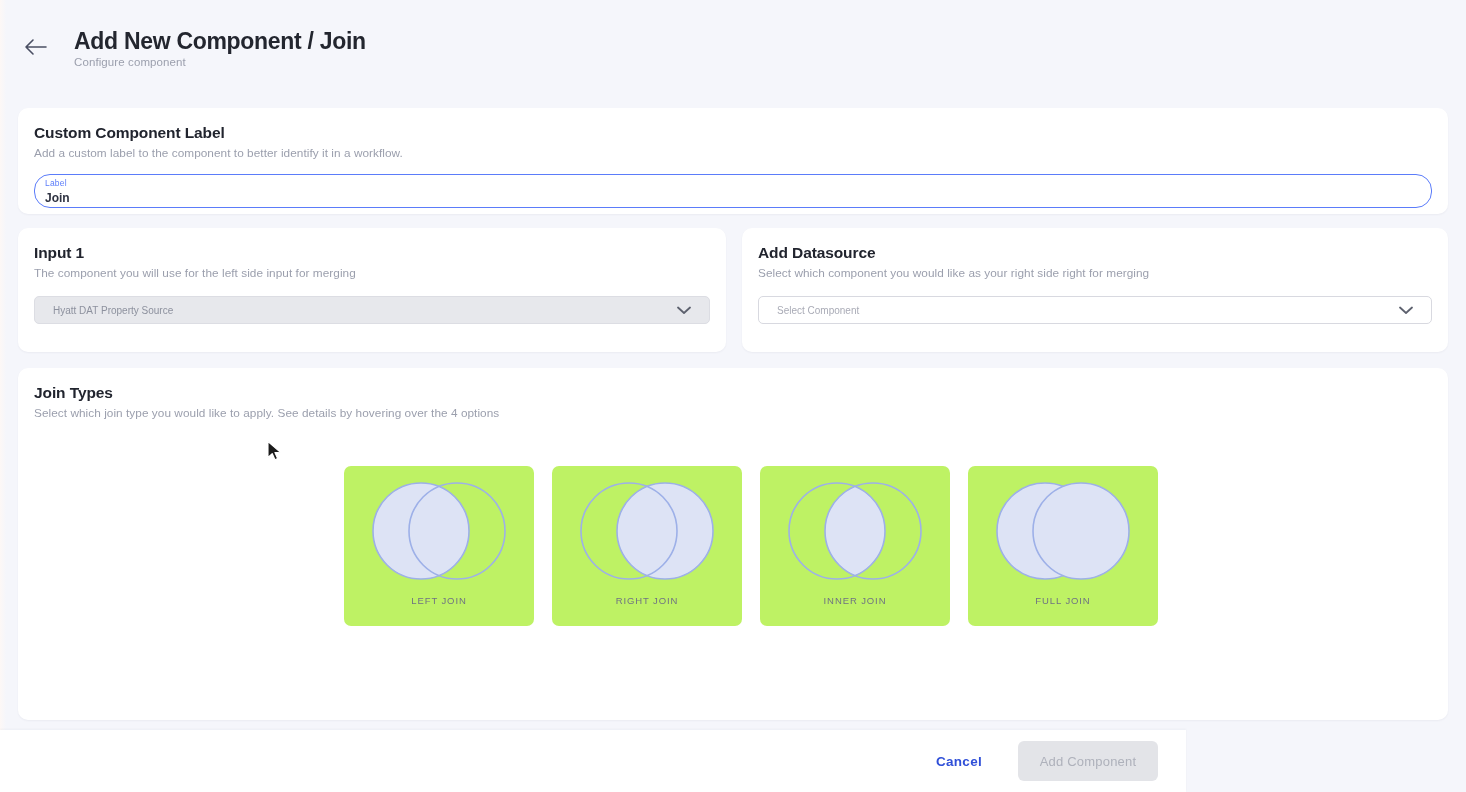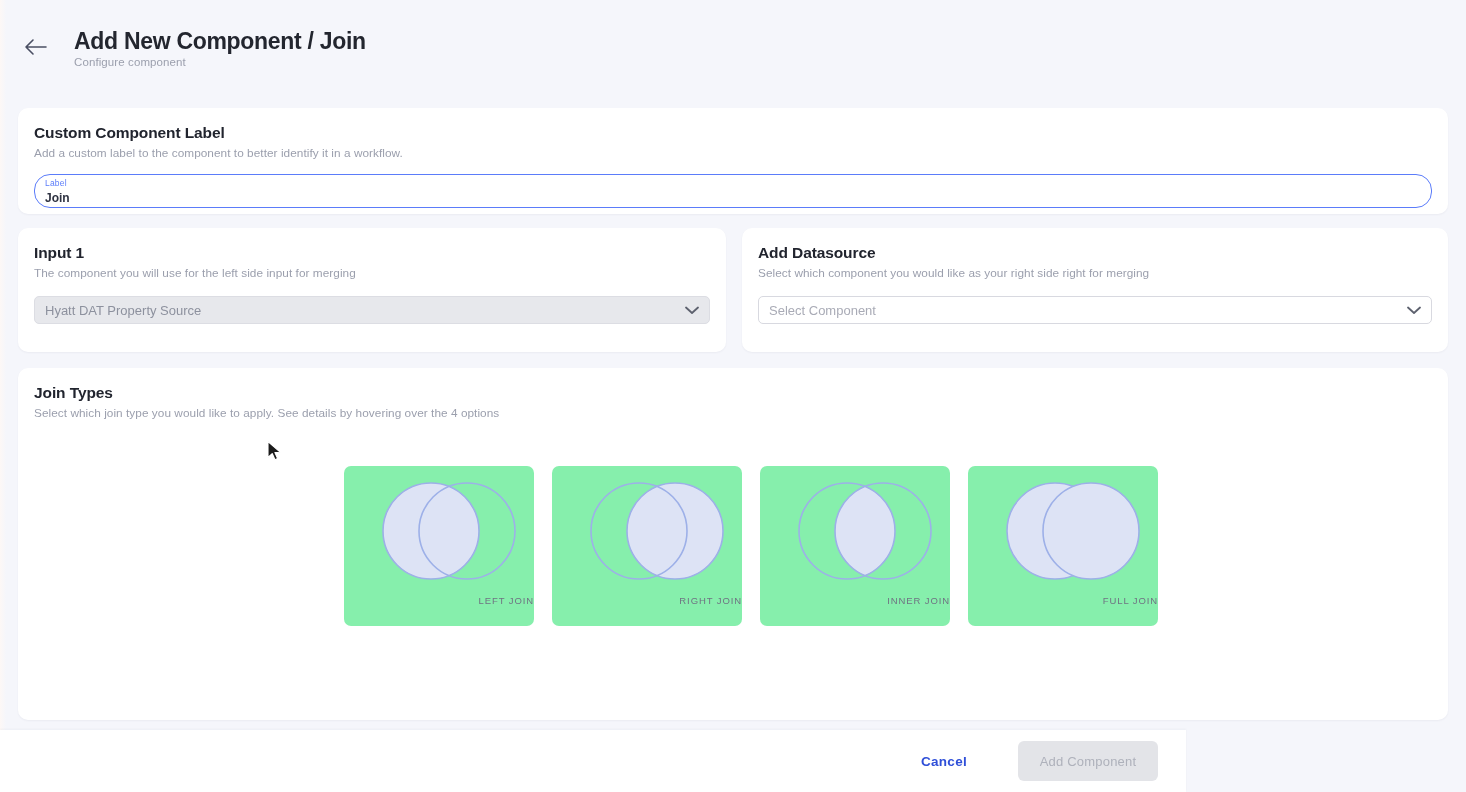--- a/index.html
+++ b/index.html
@@ -131,22 +131,22 @@
     height: 124px;
     padding: 16px;
   }
 
   .select {
     margin-top: 16px;
     height: 28px;
     border-radius: 5px;
     display: flex;
     align-items: center;
-    padding: 0 10px;
-    font-size: 13px;
+    padding: 0 18px;
+    font-size: 10px;
   }
   .select.disabled {
     background: #e7e8ec;
     border: 1px solid #dcdde3;
     color: #8d919e;
   }
   .select.enabled {
     background: #ffffff;
     border: 1px solid #d8d9e0;
     color: #a9abb6;
@@ -173,25 +173,25 @@
   .join-grid {
     position: absolute;
     left: 326px;
     top: 98px;
     display: flex;
     gap: 18px;
   }
   .join-option {
     width: 190px;
     height: 160px;
-    background: #86efac;
+    background: #bef264;
     border-radius: 7px;
     display: flex;
     flex-direction: column;
-    align-items: flex-end;
+    align-items: center;
     justify-content: flex-start;
     padding-top: 9px;
     cursor: pointer;
   }
   .venn { display: block; }
   .join-label {
     margin-top: 8px;
     font-size: 9.5px;
     letter-spacing: 0.9px;
     color: #6f7382;
@@ -202,21 +202,21 @@
     position: absolute;
     left: 0;
     top: 730px;
     width: 1186px;
     height: 62px;
     background: #ffffff;
     display: flex;
     align-items: center;
     justify-content: flex-end;
     padding-right: 28px;
-    gap: 37px;
+    gap: 22px;
     box-shadow: 0 -1px 2px rgba(38,45,74,0.04);
   }
   .btn-cancel {
     font-size: 13.5px;
     font-weight: bold;
     color: #2f4fd8;
     letter-spacing: 0.3px;
     background: none;
     border: none;
     cursor: pointer;

